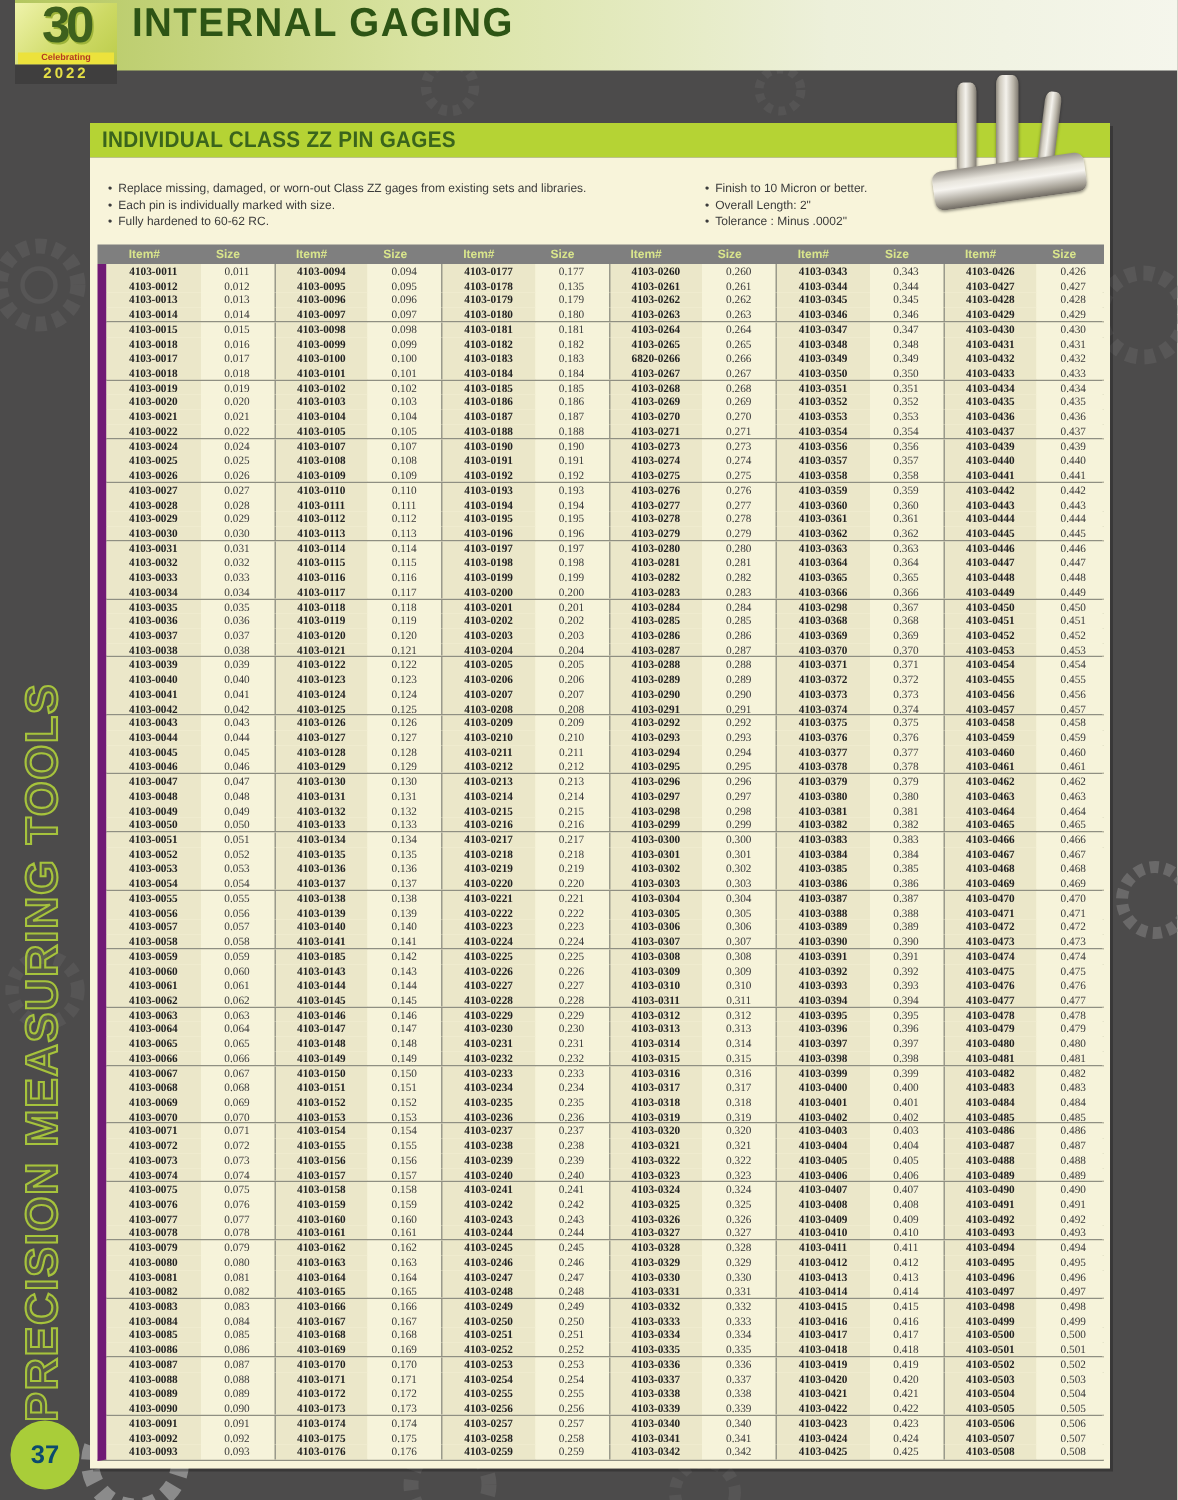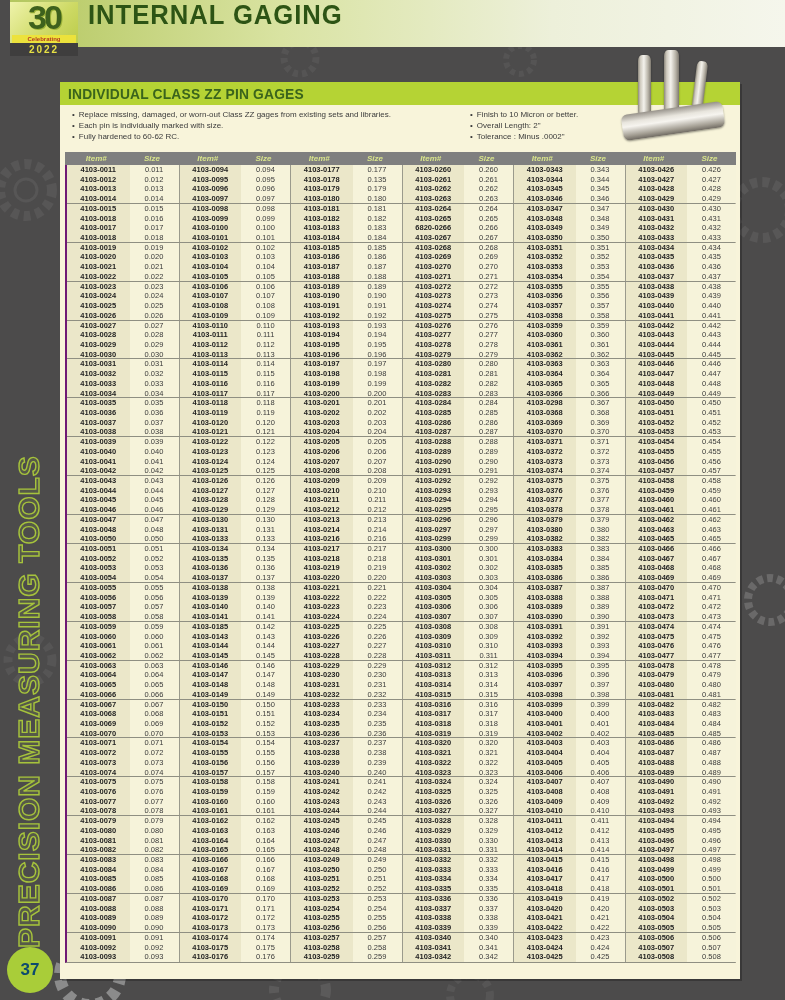--- a/index.html
+++ b/index.html
@@ -30,32 +30,32 @@
   .page-circle{position:absolute;left:7px;top:947px;width:46px;height:46px;border-radius:50%;
             background:#a9cd39;z-index:3;display:flex;align-items:center;justify-content:center;
             font-size:17px;font-weight:bold;color:#0c4a6e;}
 
   
   .content{position:absolute;left:60px;top:82px;width:680px;height:897px;z-index:2;
            box-shadow:2px 2px 0 rgba(0,0,0,.25);}
   .section-bar{height:23px;background:#b5d334;padding-left:8px;overflow:hidden;}
   .section-bar span{display:inline-block;font-size:15px;font-weight:bold;color:#3a641c;
            line-height:23px;letter-spacing:.2px;transform:scaleX(.92);transform-origin:left center;white-space:nowrap;}
-  .panel{height:874px;background:#f8f4da;box-sizing:border-box;padding-top:3px;}
+  .panel{height:874px;background:#f8f4da;box-sizing:border-box;padding-top:14px;}
   .bullets{display:flex;padding:1px 8px 0 12px;height:42px;box-sizing:border-box;}
   .bullets ul{margin:0;padding:0;list-style:none;font-size:8px;line-height:11px;color:#3b3b3b;}
   .bullets ul li::before{content:"•";margin-right:4px;}
   .bullets .left{width:398px;}
   .bullets .right{flex:1;}
 
   
   .gage-table{margin:2px 4px 0 5px;}
-  .t-head{display:grid;grid-template-columns:repeat(6,62.5px 49px);height:13px;background:#7f7f7f;font-style:italic;}
+  .t-head{display:grid;grid-template-columns:repeat(6,62.5px 49px);height:13px;background:#7f7f7f;}
   .t-head .hc{font-size:8px;font-weight:bold;color:#d9e58c;text-align:center;line-height:13px;}
-  .t-body{border-left:2px solid #701a75;border-right:1px solid #b9b6a0;border-bottom:1px solid #8f8f82;}
+  .t-body{border-left:6px solid #701a75;border-right:1px solid #b9b6a0;border-bottom:1px solid #8f8f82;font-family:Liberation Serif, serif;}
   .t-row{display:grid;grid-template-columns:repeat(6,62.5px 49px);height:9.72px;box-sizing:border-box;}
   .t-row.group-end{border-bottom:1px solid #8f8f82;}
   .c{font-size:7.5px;line-height:9.7px;text-align:center;overflow:hidden;white-space:nowrap;}
   .c.item{background:#ebe7c9;font-weight:bold;color:#232323;}
   .c.size{background:#f6f3da;color:#3a3a3a;}
   .c.sep{border-left:1px solid #9a9a8c;box-sizing:border-box;}
 
   
   .pins{position:absolute;left:622px;top:48px;width:118px;height:97px;z-index:4;}
   .pin{position:absolute;background:linear-gradient(90deg,#8d887d 0%,#cfcabe 18%,#f4f2ec 45%,#b7b2a6 78%,#7e7970 100%);
@@ -293,34 +293,20 @@
               <div class="c item sep">4103-0188</div>
               <div class="c size">0.188</div>
               <div class="c item sep">4103-0271</div>
               <div class="c size">0.271</div>
               <div class="c item sep">4103-0354</div>
               <div class="c size">0.354</div>
               <div class="c item sep">4103-0437</div>
               <div class="c size">0.437</div>
             </div>
             <div class="t-row">
-              <div class="c item">4103-0023</div>
-              <div class="c size">0.023</div>
-              <div class="c item sep">4103-0106</div>
-              <div class="c size">0.106</div>
-              <div class="c item sep">4103-0189</div>
-              <div class="c size">0.189</div>
-              <div class="c item sep">4103-0272</div>
-              <div class="c size">0.272</div>
-              <div class="c item sep">4103-0355</div>
-              <div class="c size">0.355</div>
-              <div class="c item sep">4103-0438</div>
-              <div class="c size">0.438</div>
-            </div>
-            <div class="t-row">
               <div class="c item">4103-0024</div>
               <div class="c size">0.024</div>
               <div class="c item sep">4103-0107</div>
               <div class="c size">0.107</div>
               <div class="c item sep">4103-0190</div>
               <div class="c size">0.190</div>
               <div class="c item sep">4103-0273</div>
               <div class="c size">0.273</div>
               <div class="c item sep">4103-0356</div>
               <div class="c size">0.356</div>
@@ -655,20 +641,34 @@
               <div class="c item sep">4103-0131</div>
               <div class="c size">0.131</div>
               <div class="c item sep">4103-0214</div>
               <div class="c size">0.214</div>
               <div class="c item sep">4103-0297</div>
               <div class="c size">0.297</div>
               <div class="c item sep">4103-0380</div>
               <div class="c size">0.380</div>
               <div class="c item sep">4103-0463</div>
               <div class="c size">0.463</div>
+            </div>
+            <div class="t-row">
+              <div class="c item">4103-0049</div>
+              <div class="c size">0.049</div>
+              <div class="c item sep">4103-0132</div>
+              <div class="c size">0.132</div>
+              <div class="c item sep">4103-0215</div>
+              <div class="c size">0.215</div>
+              <div class="c item sep">4103-0298</div>
+              <div class="c size">0.298</div>
+              <div class="c item sep">4103-0381</div>
+              <div class="c size">0.381</div>
+              <div class="c item sep">4103-0464</div>
+              <div class="c size">0.464</div>
             </div>
             <div class="t-row group-end">
               <div class="c item">4103-0050</div>
               <div class="c size">0.050</div>
               <div class="c item sep">4103-0133</div>
               <div class="c size">0.133</div>
               <div class="c item sep">4103-0216</div>
               <div class="c size">0.216</div>
               <div class="c item sep">4103-0299</div>
               <div class="c size">0.299</div>

